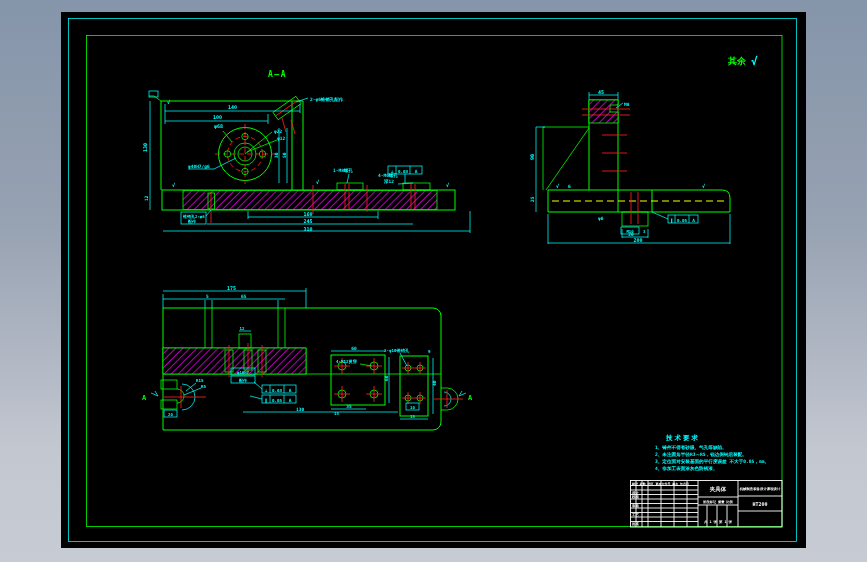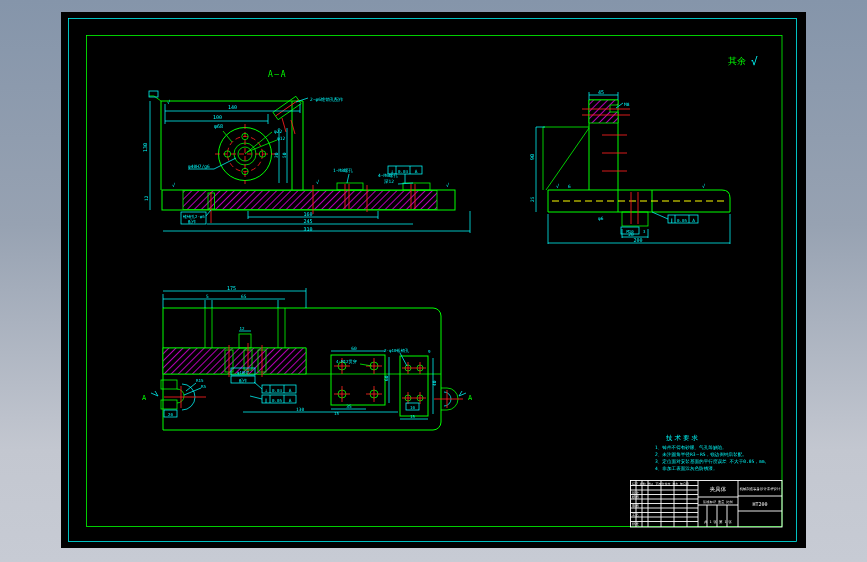--- a/index.html
+++ b/index.html
@@ -1,17 +1,17 @@
 <!DOCTYPE html>
 <html><head>
 <meta charset="utf-8">
 <style>
   html,body{margin:0;padding:0;background:#9aa6b6;}
   .screen{position:relative;width:867px;height:562px;overflow:hidden;
-    background:linear-gradient(180deg,#8595aa 0%,#97a2b2 40%,#c3c7d0 80%,#c7cbd4 100%);}
+    background:linear-gradient(180deg,#8595aa 0%,#97a2b2 40%,#c3c7d0 80%,#c7cbd4 100%);font-weight:bold;}
   svg{display:block}
   text{font-family:"DejaVu Sans Mono","Liberation Mono",monospace;}
   .tc{fill:#00ffff}.tg{fill:#00ff00}.tw{fill:#ffffff}
   .lg{stroke:#00ff00;fill:none;stroke-width:1}
   .lg2{stroke:#00ff00;fill:none;stroke-width:.8}
   .lc{stroke:#00ffff;fill:none;stroke-width:.75}
   .lr{stroke:#ff1f1f;fill:none;stroke-width:.85}
   .lw{stroke:#ffffff;fill:none;stroke-width:.9}
   .ly{stroke:#ffff00;fill:none;stroke-width:1}
   .dash{stroke-dasharray:5 3}

